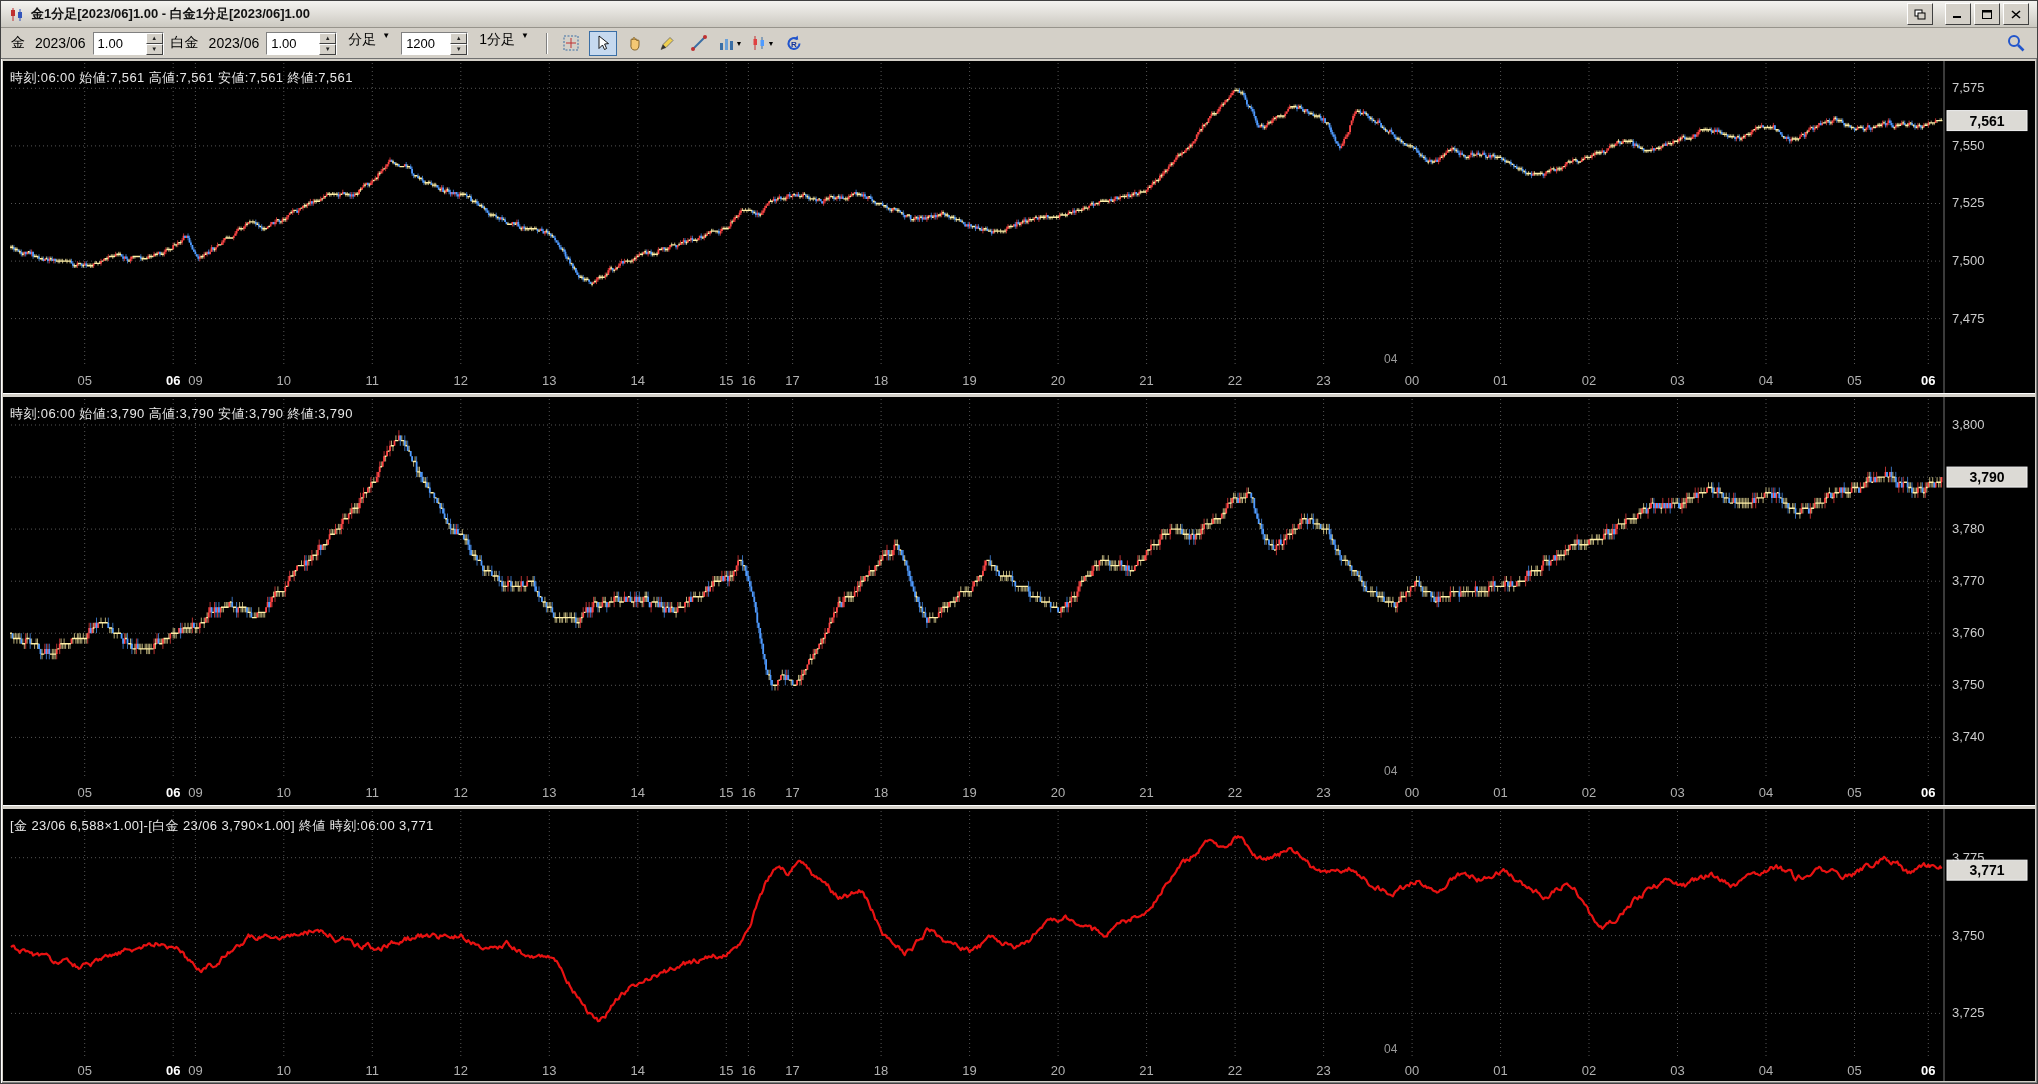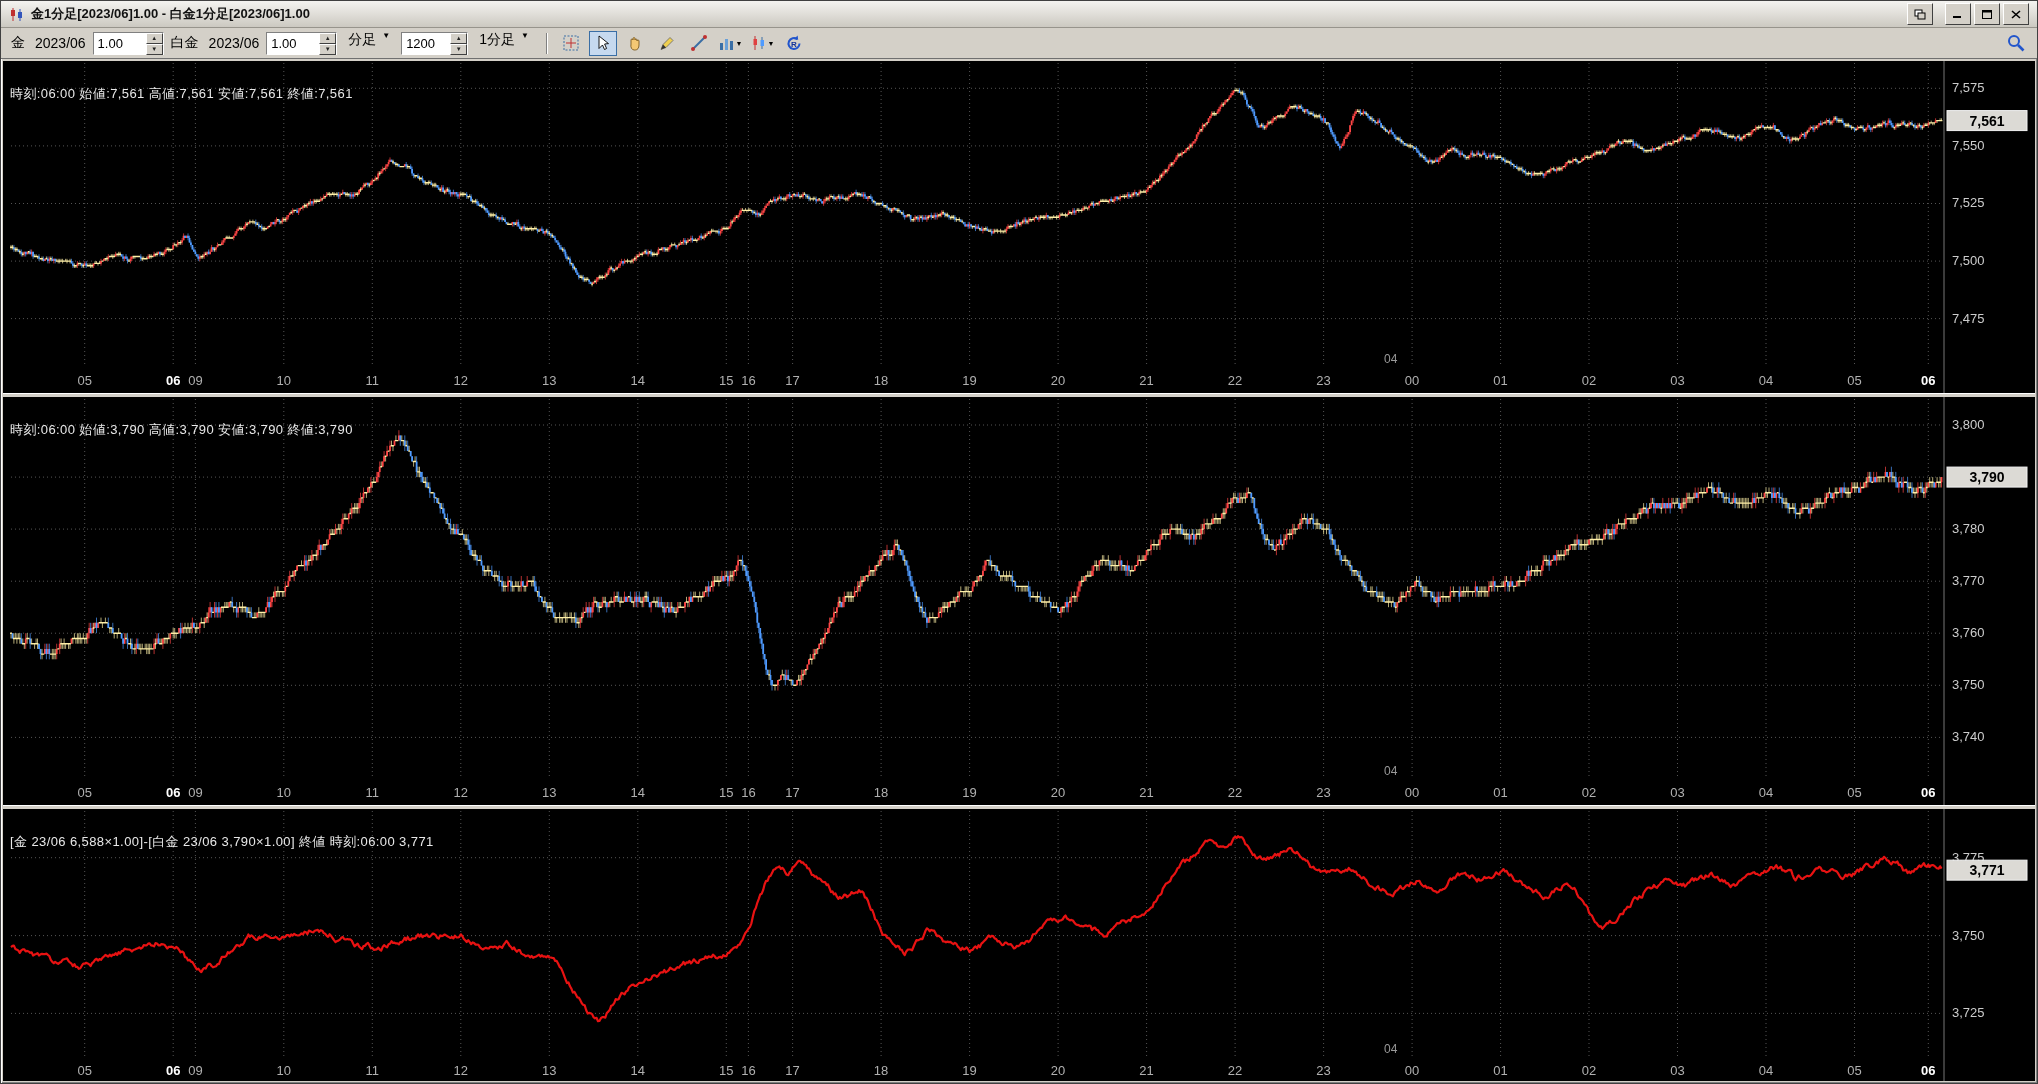--- a/index.html
+++ b/index.html
@@ -31,21 +31,21 @@
   .dd .arrow{font-size:8px;color:#000}
   .tsep{width:1px;height:21px;background:#808080;margin:0 6px;box-shadow:1px 0 0 #ffffff}
   .tool-btn{width:28px;height:25px;display:flex;align-items:center;justify-content:center;
             background:#d4d0c8;border:1px solid transparent;padding:0}
   .tool-btn.active{background:#c6d9ef;border-color:#3a6ea5}
   .tb-spacer{flex:1}
   .chart-wrap{position:relative;flex:1;background:#000;margin:2px;overflow:hidden}
   .panel{position:absolute;left:0;width:2034px;background:#000}
   .panel svg{display:block}
   svg text{font-family:"Liberation Sans","DejaVu Sans",sans-serif}
-  .info{position:absolute;left:7px;top:24px;font-size:13px;color:#e8e8e8;letter-spacing:.4px;white-space:nowrap}
+  .info{position:absolute;left:7px;top:8px;font-size:13px;color:#e8e8e8;letter-spacing:.4px;white-space:nowrap}
   .divider{position:absolute;left:0;width:2034px;height:4px;background:#d4d0c8;
            border-top:1px solid #ffffff;border-bottom:1px solid #5a5a5a}
 </style>
 </head>
 <body>
 
 <div class="window">
 
   <div class="titlebar">
     <span class="title-icon">

